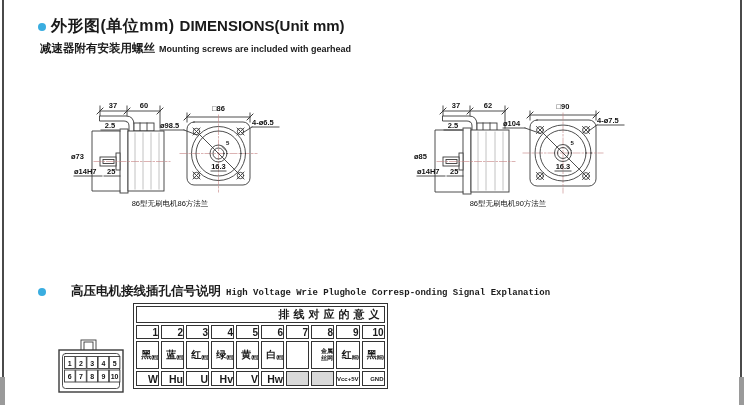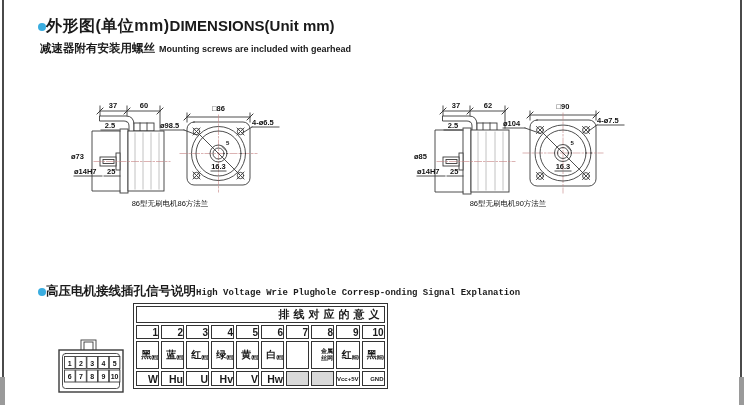--- a/index.html
+++ b/index.html
@@ -2,29 +2,29 @@
 <html><head>
 <meta charset="utf-8">
 <style>
   html,body{margin:0;padding:0;background:#fff;}
   .page{position:relative;width:750px;height:405px;background:#fff;overflow:hidden;
         font-family:"Liberation Sans","DejaVu Sans",sans-serif;color:#1a1a1a;}
   
   .edge-line{position:absolute;top:0;width:1.5px;height:380px;background:#4a4a4a;}
   .edge-corner{position:absolute;top:377px;width:5px;height:28px;background:#9a9a9a;}
   
-  .sec-head{position:absolute;display:flex;align-items:baseline;white-space:nowrap;}
+  .sec-head{position:absolute;display:flex;align-items:baseline;gap:5px;white-space:nowrap;}
   .bullet{width:8px;height:8px;border-radius:50%;background:#3aade0;display:inline-block;
           position:relative;top:0px;align-self:center;flex:0 0 auto;}
   .h1cn{font-size:16px;font-weight:bold;letter-spacing:0.5px;}
   .h1en{font-size:15px;font-weight:bold;}
   .h2cn{font-size:11.5px;font-weight:600;}
   .h2en{font-size:9px;font-weight:bold;}
   .subhead{position:absolute;display:flex;align-items:baseline;gap:4px;white-space:nowrap;text-align:center;}
-  .s2cn{font-size:12.5px;font-weight:bold;}
+  .s2cn{font-size:12.5px;font-weight:bold;margin-left:20px;}
   .s2en{font-size:9px;font-weight:bold;font-family:Liberation Mono, monospace;}
   
   svg.drawing,svg.connector{position:absolute;overflow:visible;}
   svg .ln{stroke:#3a3a3a;stroke-width:0.9;fill:none;stroke-linecap:square;}
   svg .part{fill:#ffffff;}
   svg .fin{stroke:#909090;stroke-width:0.55;}
   svg .cl{stroke:#c47f7f;stroke-width:0.6;stroke-dasharray:7 2 1.5 2;}
   svg .tick{stroke-width:1;}
   svg text{stroke:none;fill:#111;font-size:7.5px;font-weight:600;
            font-family:"Liberation Sans","DejaVu Sans",sans-serif;}

